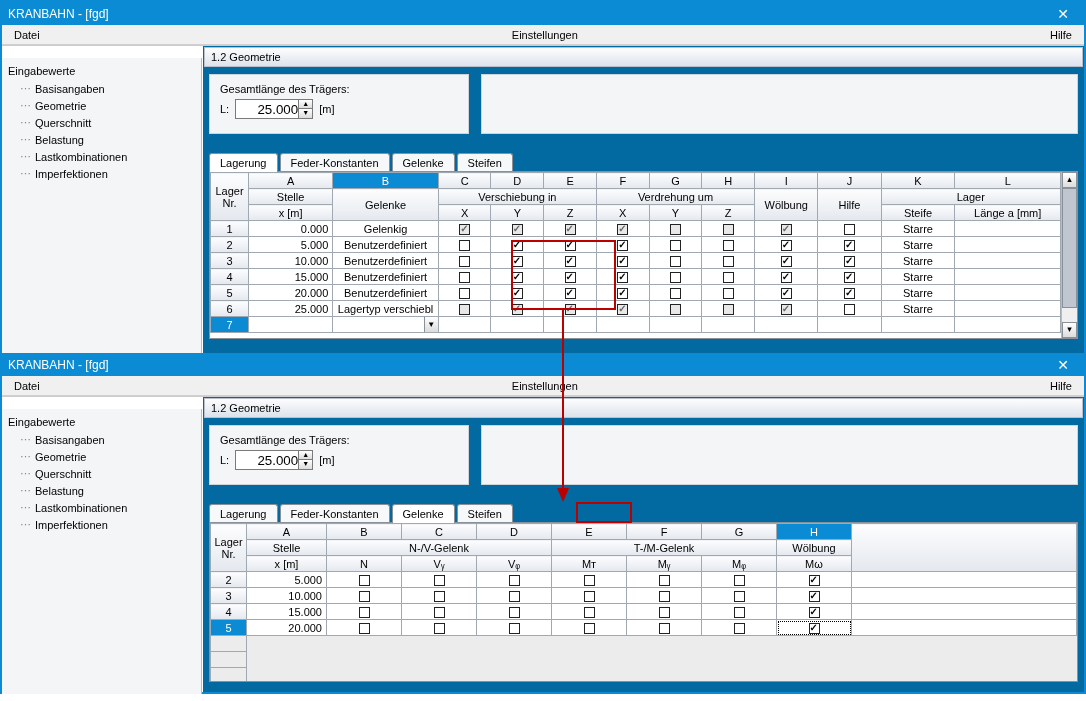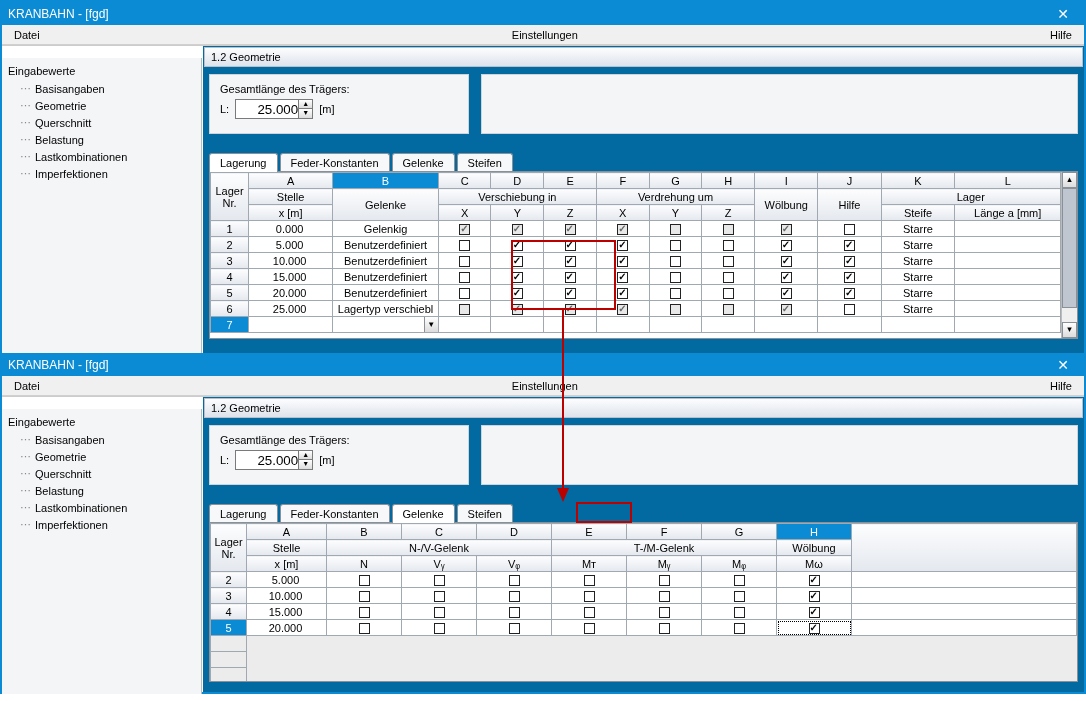--- a/index.html
+++ b/index.html
@@ -28,21 +28,21 @@
 .tabs { display: flex; margin: 12px 6px 0 6px; }
 .tab { border: 1px solid #8a9098; border-bottom: none; background: #f7f8fa; padding: 3px 10px; margin-right: 2px; border-radius: 3px 3px 0 0; cursor: pointer; position: relative; top: 1px; font-size: 11px; }
 .tab.active { background: #fff; z-index: 2; }
 .grid-wrap { margin: 0 6px 6px 6px; border: 1px solid #8a9098; background: #fff; position: relative; overflow: hidden; }
 table { border-collapse: collapse; width: 100%; table-layout: fixed; }
 th, td { border: 1px solid #a0a8b2; font-size: 11px; height: 16px; text-align: center; white-space: nowrap; overflow: hidden; padding: 0 2px; }
 th { background: linear-gradient(#fdfdfe,#e4e8ee); font-weight: normal; }
 .rowhdr { background: linear-gradient(#fdfdfe,#e4e8ee); text-align: center; width: 36px; }
 .rowhdr.sel { background: #0b8bd4; color: #fff; }
 th.colhdr-sel { background: #0b8bd4; color: #fff; }
-.cell-r { text-align: center; padding-right: 4px; margin-left: 30px; }
+.cell-r { text-align: right; padding-right: 4px; margin-left: 30px; }
 .cell-c { text-align: center; }
 .cb { width: 11px; height: 11px; border: 1px solid #222; display: inline-block; vertical-align: middle; font-size: 9px; line-height: 9px; position: relative; background: #fff; }
 .cb.gray { background: #e8e8e8; color: #666; }
 .cb.checked::after { content: '✓'; position: absolute; left: 0px; top: -1px; font-size: 10px; font-weight: bold; }
 .scrollbar-v { position: absolute; right: 0; top: 0; bottom: 0; width: 16px; background: #efefef; border-left: 1px solid #bbb; }
 .scrollbar-v .thumb { background: #c0c6cf; border: 1px solid #8a9098; }
 .scrollbar-v .arr { height: 16px; background: linear-gradient(#fff,#dcdcdc); border: 1px solid #8a9098; font-size: 9px; text-align: center; line-height: 12px; }
 .dd-cell { position: relative; }
 .dd-btn { position: absolute; right: 0; top: 0; bottom: 0; width: 14px; background: linear-gradient(#fff,#dcdcdc); border-left: 1px solid #8a9098; font-size: 8px; display: flex; align-items: center; justify-content: center; }
 .annot-box { position: absolute; border: 2px solid #b00; pointer-events: none; z-index: 50; }

